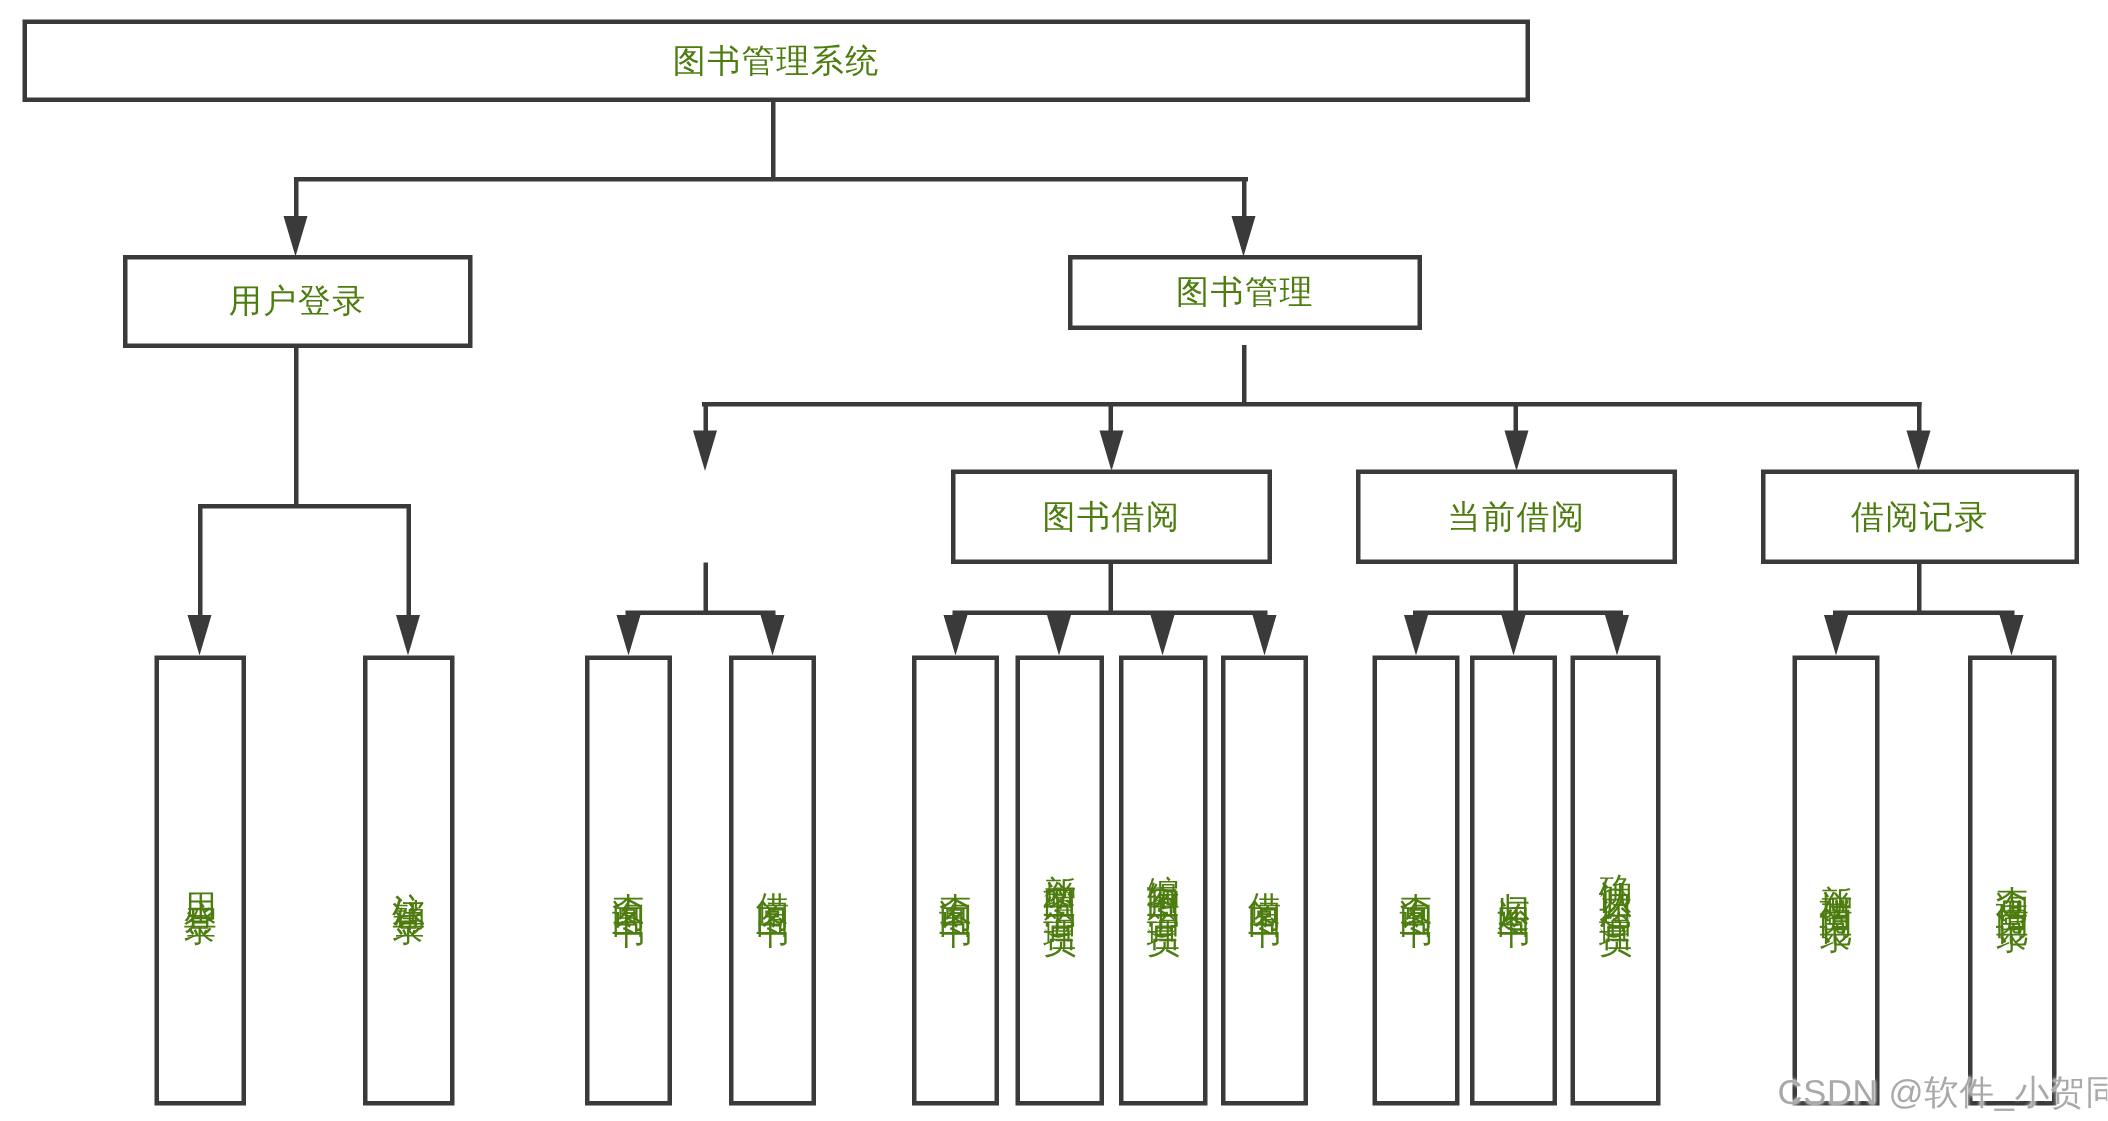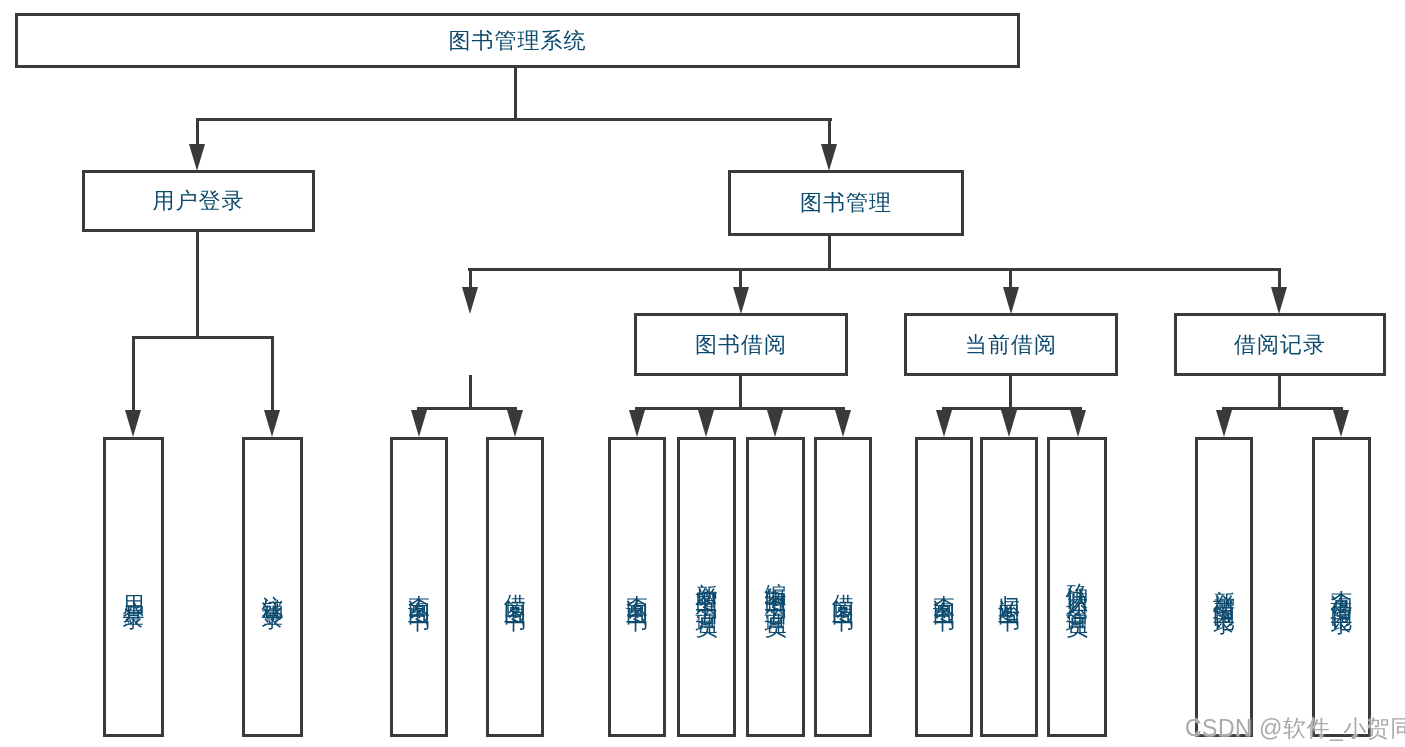--- a/index.html
+++ b/index.html
@@ -11,21 +11,21 @@
     overflow:hidden;
   }
   .box{
     position:absolute;
     box-sizing:border-box;
     background:#ffffff;
     border:3px solid #3a3a3a;
     display:flex;
     align-items:center;
     justify-content:center;
-    color:#0c4a6e;
+    color:#4d7c0f;
     font-size:22px;
     letter-spacing:1px;
     z-index:2;
   }
   .vbox{
     writing-mode:vertical-rl;
     letter-spacing:5px;
     line-height:1.0;
     padding:6px 0;
   }
@@ -61,21 +61,21 @@
   <div class="box" style="left:15px;top:13px;width:1005px;height:55px">图书管理系统</div>
 
   <div class="line" style="left:514px;top:68px;width:3px;height:52px"></div>
   <div class="line" style="left:196px;top:118px;width:636px;height:3px"></div>
   <div class="line" style="left:196px;top:118px;width:3px;height:30px"></div>
   <div class="line" style="left:828px;top:118px;width:3px;height:30px"></div>
   <div class="arrow" style="left:189px;top:144px"></div>
   <div class="arrow" style="left:821px;top:144px"></div>
 
   <div class="box" style="left:82px;top:170px;width:233px;height:62px">用户登录</div>
-  <div class="box" style="left:728px;top:170px;width:236px;height:66px">图书管理</div>
+  <div class="box" style="left:712px;top:170px;width:236px;height:50px">图书管理</div>
 
   <div class="line" style="left:196px;top:230px;width:3px;height:108px"></div>
   <div class="line" style="left:132px;top:336px;width:142px;height:3px"></div>
   <div class="line" style="left:132px;top:336px;width:3px;height:76px"></div>
   <div class="line" style="left:271px;top:336px;width:3px;height:76px"></div>
   <div class="arrow" style="left:125px;top:410px"></div>
   <div class="arrow" style="left:264px;top:410px"></div>
 
   <div class="line" style="left:828px;top:230px;width:3px;height:40px"></div>
   <div class="line" style="left:468px;top:268px;width:813px;height:3px"></div>

